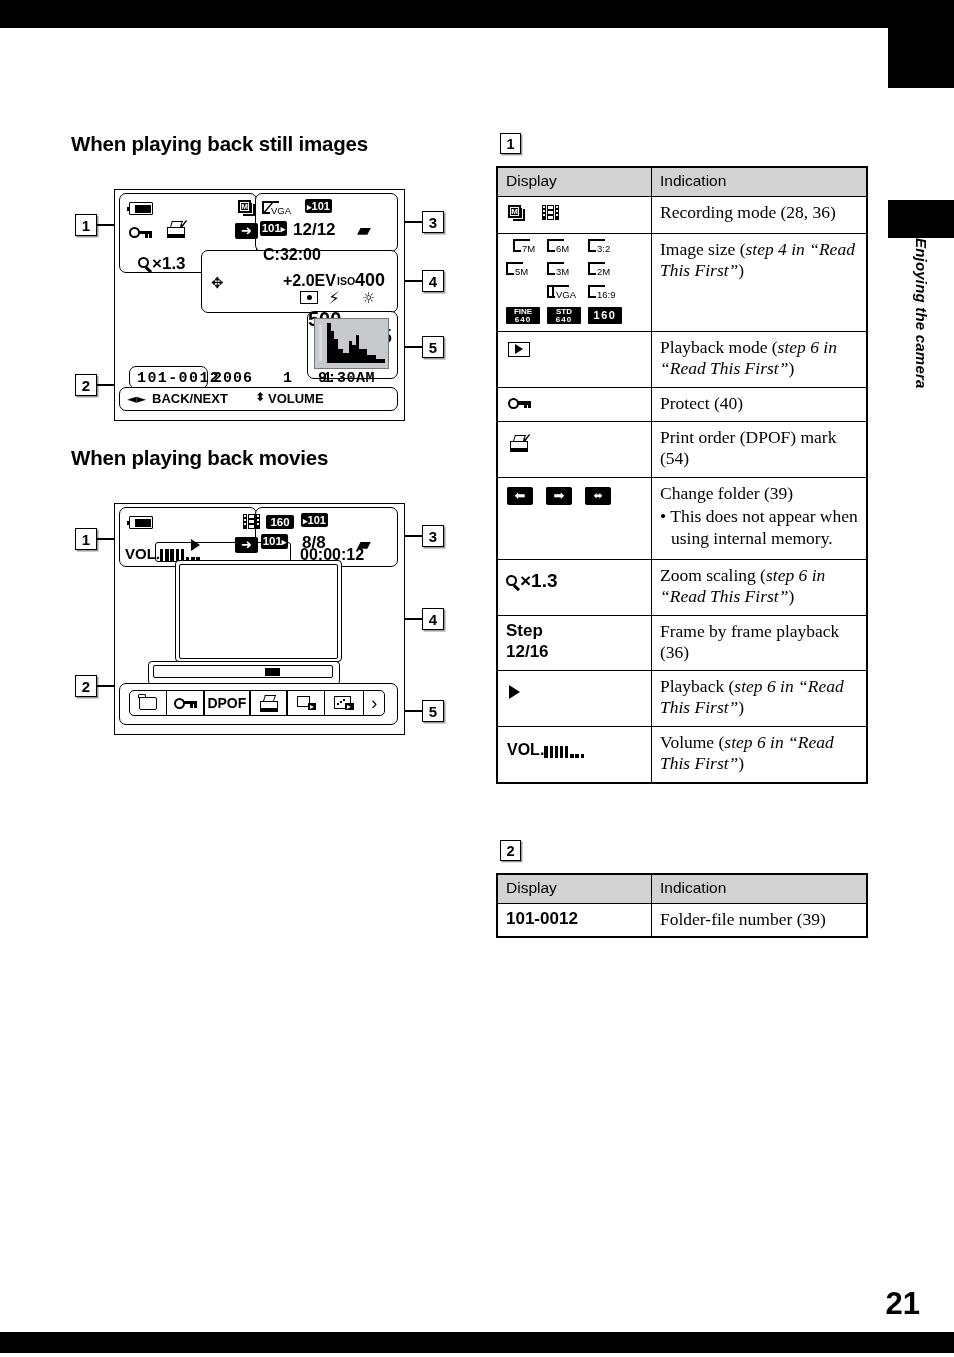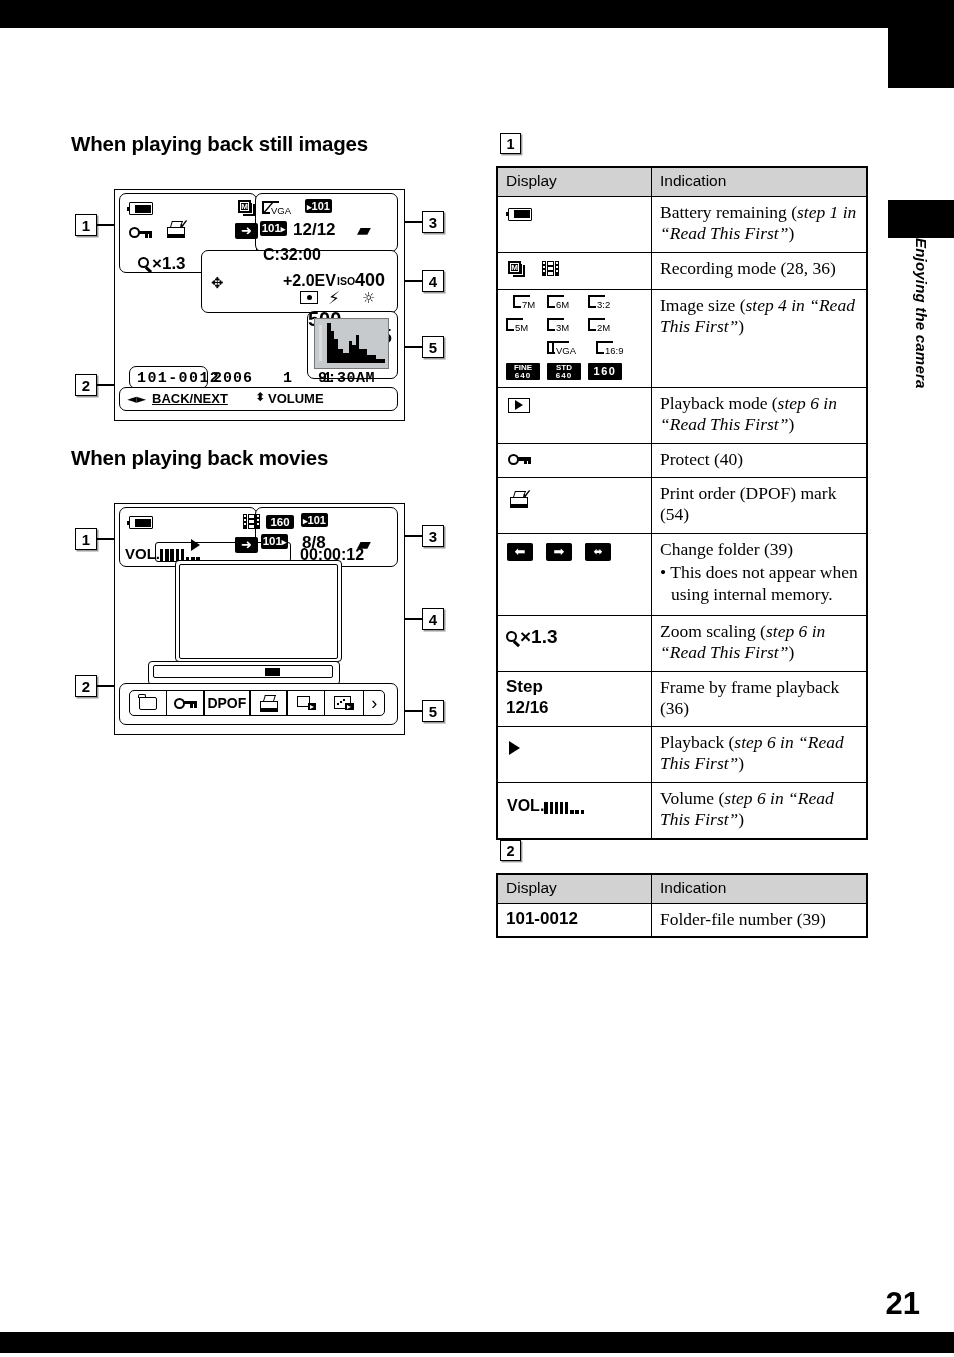--- a/index.html
+++ b/index.html
@@ -279,21 +279,21 @@
 
     <div class="t" style="left:22px;top:180px;font-size:15px;letter-spacing:1.4px;font-family:'Liberation Mono',monospace;">101-0012</div>
     <div class="t" style="left:98px;top:180px;font-size:15px;letter-spacing:1px;font-family:'Liberation Mono',monospace;">
       <span>2006</span>
       &nbsp;&nbsp;<span>1</span>
       &nbsp;&nbsp;<span>1</span>
     </div>
     <div class="t" style="left:203px;top:180px;font-size:15px;letter-spacing:.5px;font-family:'Liberation Mono',monospace;">9:30AM</div>
 
     <div class="t" style="left:12px;top:201px;font-size:12.5px;font-family:'DejaVu Sans',sans-serif;">◄►</div>
-    <div class="t" style="left:37px;top:201px;font-size:13px;text-decoration:underline;">BACK/NEXT</div>
+    <div class="t" style="left:37px;top:201px;font-size:13px;">BACK/NEXT</div>
     <div class="t" style="left:140px;top:200px;font-size:12px;font-family:'DejaVu Sans',sans-serif;">⬍</div>
     <div class="t" style="left:153px;top:201px;font-size:13px;">VOLUME</div>
   </div>
 
   <div class="callout" style="left:75px;top:528px;">1</div>
   <div class="lead" style="left:97px;top:538px;width:20px;height:1.6px;"></div>
   <div class="callout" style="left:75px;top:675px;">2</div>
   <div class="lead" style="left:97px;top:685px;width:32px;height:1.6px;"></div>
   <div class="callout" style="left:422px;top:525px;">3</div>
   <div class="lead" style="left:398px;top:535px;width:24px;height:1.6px;"></div>
@@ -415,30 +415,20 @@
           <col>
         </colgroup>
       <thead>
         <tr>
           <th class="c1">Display</th>
           <th class="c2">Indication</th>
         </tr>
       </thead>
       <tbody>
 
-        <tr>
-          <td class="c1">
-            <div class="dispcell" style="height:44px;">
-              <div class="batt" style="left:2px;top:6px;"></div>
-            </div>
-          </td>
-          <td class="c2">
-            <span>Battery remaining (</span><em>step 1 in “Read This First”</em><span>)</span>
-          </td>
-        </tr>
 
         <tr>
           <td class="c1">
             <div class="dispcell" style="height:25px;">
               <div class="stack" style="left:2px;top:3px;">
                 <div class="s3"></div>
                   <div class="s2"></div>
                   <div class="s1">
                     <em>M</em>
                   </div>
@@ -492,21 +482,21 @@
                   <div class="lbl">2M</div>
                 </div>
               <div class="sizeico" style="left:0px;top:46px;margin-left:46px;">
                   <div class="box"></div>
                   <div class="lbl">1M</div>
                 </div>
               <div class="sizeico" style="left:41px;top:46px;">
                   <div class="box"></div>
                   <div class="lbl">VGA</div>
                 </div>
-              <div class="sizeico" style="left:82px;top:46px;margin-left:8px;">
+              <div class="sizeico" style="left:82px;top:46px;">
                   <div class="box"></div>
                   <div class="lbl">16:9</div>
                 </div>
               <div class="qicon" style="left:0px;top:68px;width:34px;height:17px;font-size:8px;line-height:8px;padding-top:1px;box-sizing:border-box;border-radius:1px;">
                   <span style="display:block;">FINE</span>
                   <span style="display:block;letter-spacing:1px;">640</span>
                 </div>
               <div class="qicon" style="left:41px;top:68px;width:34px;height:17px;font-size:8px;line-height:8px;padding-top:1px;box-sizing:border-box;border-radius:1px;">
                   <span style="display:block;">STD</span>
                   <span style="display:block;letter-spacing:1px;">640</span>

